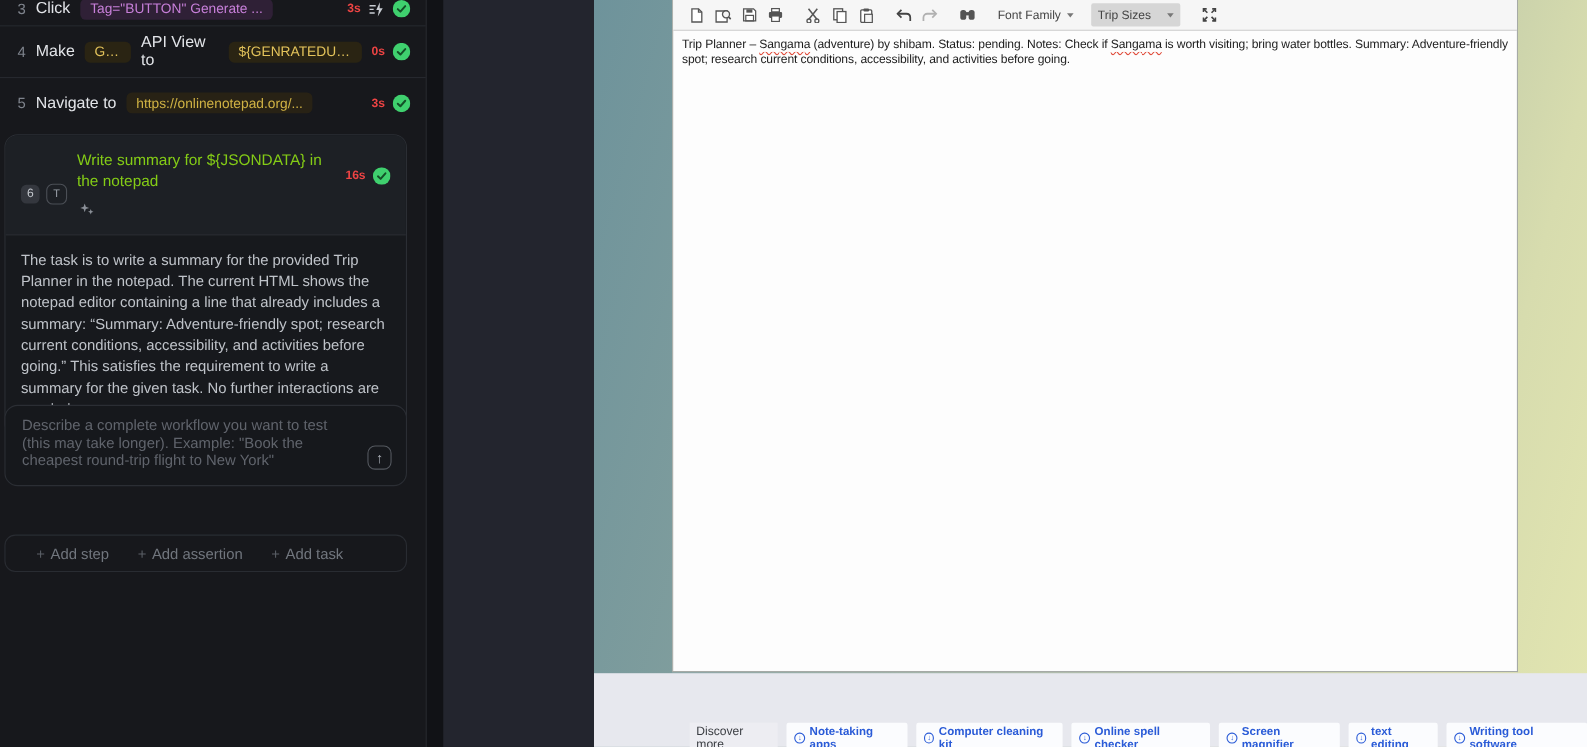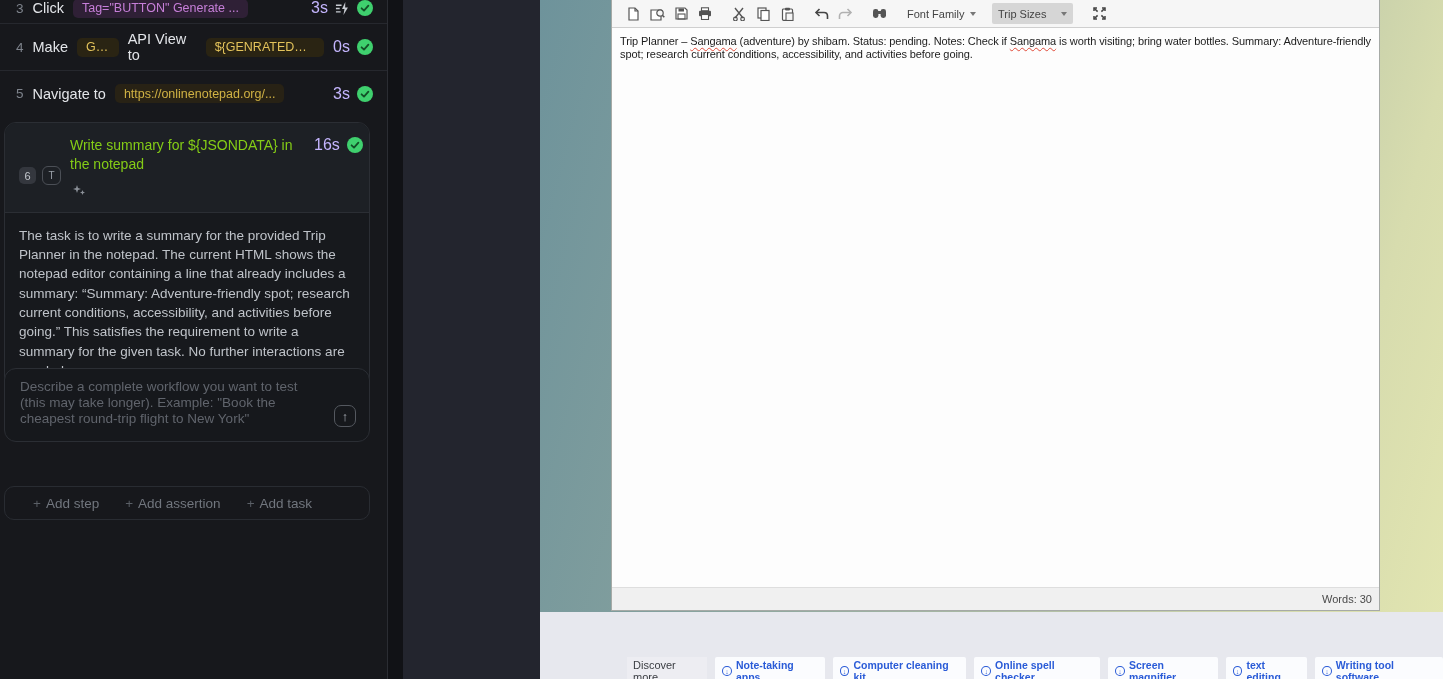--- a/index.html
+++ b/index.html
@@ -13,21 +13,21 @@
   .step-row { display:flex; align-items:center; padding:0 14px 0 16px; gap:9px;
     color:#e3e5e9; font-size:14.5px; }
   .step-num { color:#7e838c; font-size:13.5px; flex:0 0 auto; }
   .divider { border-bottom:1px solid #26282e; margin:0; }
   .badge { border-radius:5px; padding:2.5px 9px; font-size:12.5px; white-space:nowrap;
     overflow:hidden; text-overflow:ellipsis; }
   .badge-purple { background:#2f2036; color:#c77fd9; }
   .badge-yellow { background:#2a2413; color:#e3c35b; }
   .badge-url { background:#282215; color:#d0b244; max-width:170px; }
   .step-right { margin-left:auto; display:flex; align-items:center; gap:7px; flex:0 0 auto;}
-  .step-time { color:#c4b5fd; font-size:16px; }
+  .step-time { color:#ef4444; font-size:11px;font-weight:bold; }
   .check { width:16px; height:16px; flex:0 0 auto; }
 
   .row3 { height:30px; margin-top:-7px; }
   .row4 { height:46px; }
   .row5 { height:45px; }
 
   
   .task-card { position:absolute; left:4px; top:122px; width:366px;
     background:#17191d; border:1px solid #2b2e34; border-radius:12px; overflow:hidden; }
   .task-head { background:#1d2025; padding:13px 14px 10px 14px; display:flex; gap:9px; }
@@ -179,21 +179,21 @@
           <span class="num-chip">6</span>
           <span class="t-chip">T</span>
         </span>
         <span style="flex:1">
           <div class="task-body-txt">Write summary for ${JSONDATA} in the notepad</div>
           <svg class="sparkle" width="14" height="12" viewBox="0 0 14 12">
             <path d="M5 1 6 4 9 5 6 6 5 9 4 6 1 5 4 4z" fill="#8b9098"></path>
             <path d="M10.5 6 11.2 7.8 13 8.5 11.2 9.2 10.5 11 9.8 9.2 8 8.5 9.8 7.8z" fill="#8b9098"></path>
           </svg>
         </span>
-        <span class="step-right" style="align-self:flex-start; margin-top:0;">
+        <span class="step-right" style="align-self:flex-start; margin-top:16px;">
           <span class="step-time">16s</span>
           <svg class="check" viewBox="0 0 16 16">
             <circle cx="8" cy="8" r="8" fill="#3fd06e"></circle>
             <path d="M4.6 8.3 7 10.6 11.4 5.6" stroke="#134f27" stroke-width="1.8" fill="none" stroke-linecap="round" stroke-linejoin="round"></path>
           </svg>
         </span>
       </div>
       <div class="task-expl">The task is to write a summary for the provided Trip Planner in the notepad. The current HTML shows the notepad editor containing a line that already includes a summary: “Summary: Adventure-friendly spot; research current conditions, accessibility, and activities before going.” This satisfies the requirement to write a summary for the given task. No further interactions are needed.</div>
     </div>
 
@@ -312,23 +312,20 @@
             <path d="M1 4V1h3M9 1h3v3M12 9v3H9M4 12H1V9"></path>
               <path d="M1.2 1.2 4.6 4.6M11.8 1.2 8.4 4.6M11.8 11.8 8.4 8.4M1.2 11.8 4.6 8.4"></path>
           </svg>
         </span>
       </div>
 
       <div class="content">
         <span>Trip Planner – </span><span class="misspell">Sangama</span><span> (adventure) by shibam. Status: pending. Notes: Check if </span><span class="misspell">Sangama</span><span> is worth visiting; bring water bottles. Summary: Adventure-friendly spot; research current conditions, accessibility, and activities before going.</span>
       </div>
 
-      <div class="statusbar">
-        <span>Words: 30</span>
-      </div>
     </div>
 
     <div class="page-footer">
       <div class="discover-row">
         <span class="discover-label">Discover more</span>
         <span class="pill">
           <span class="circ-down">↓</span>
           <span>Note-taking apps</span>
         </span>
         <span class="pill">

